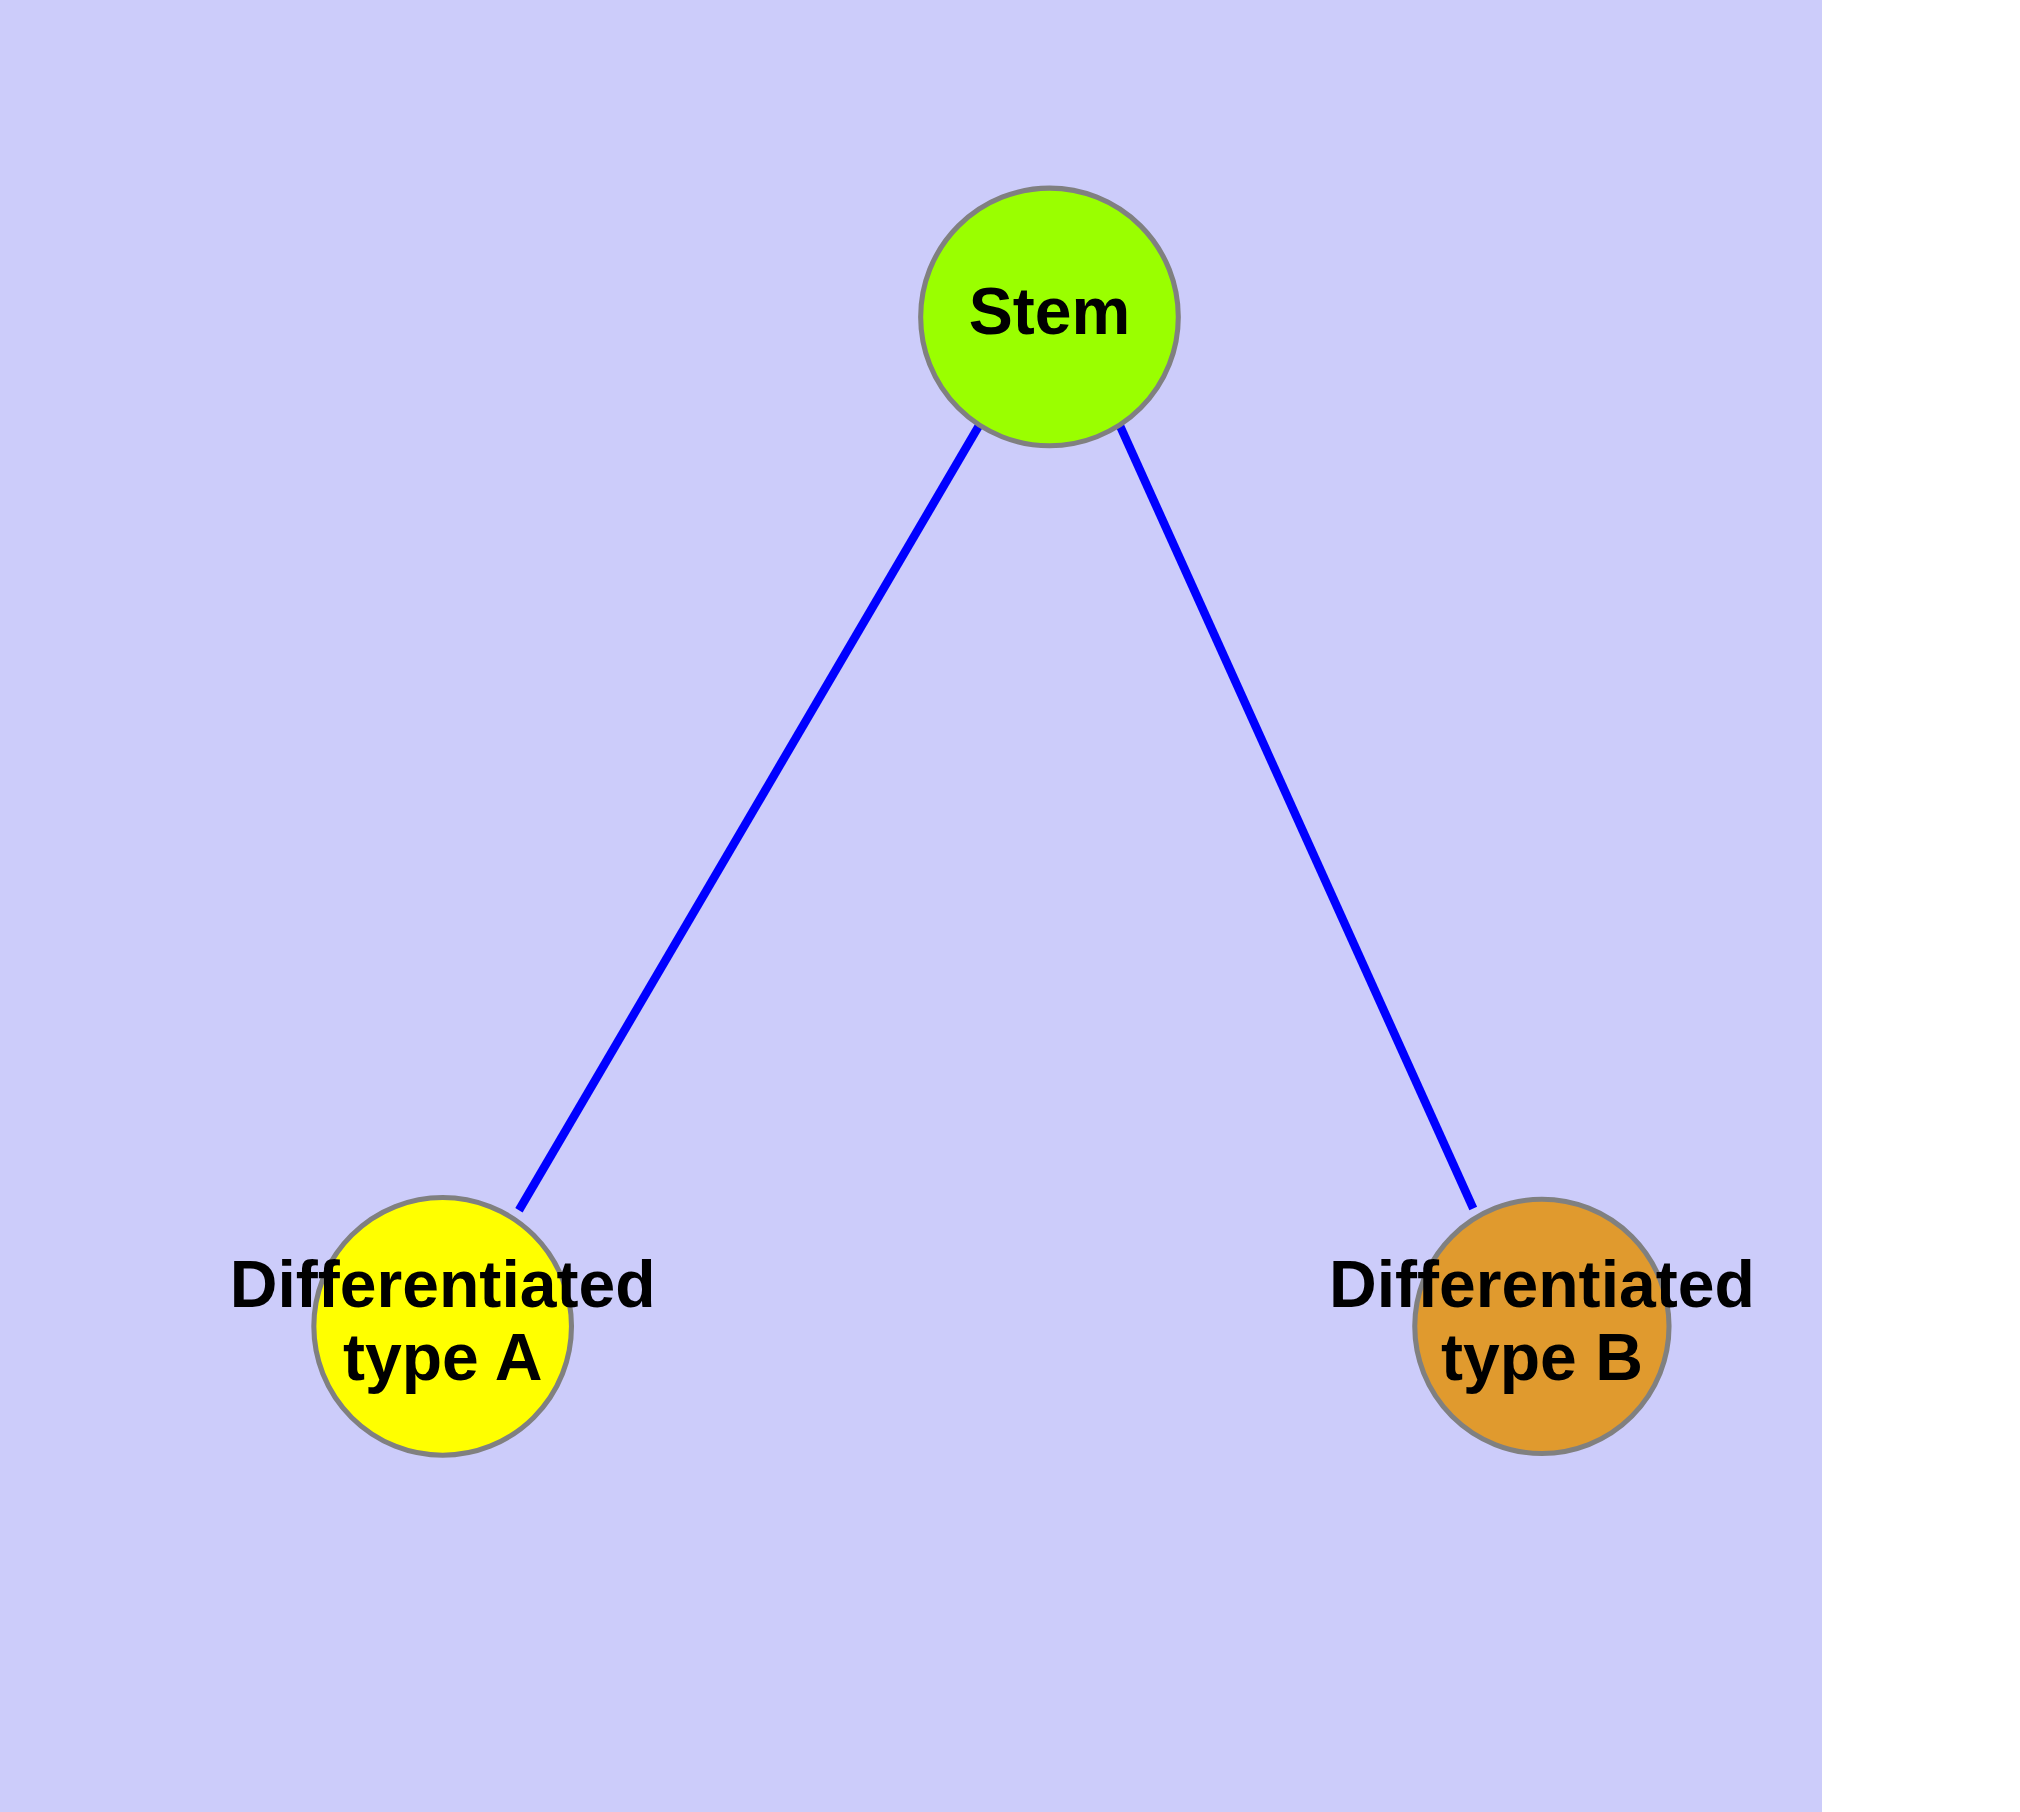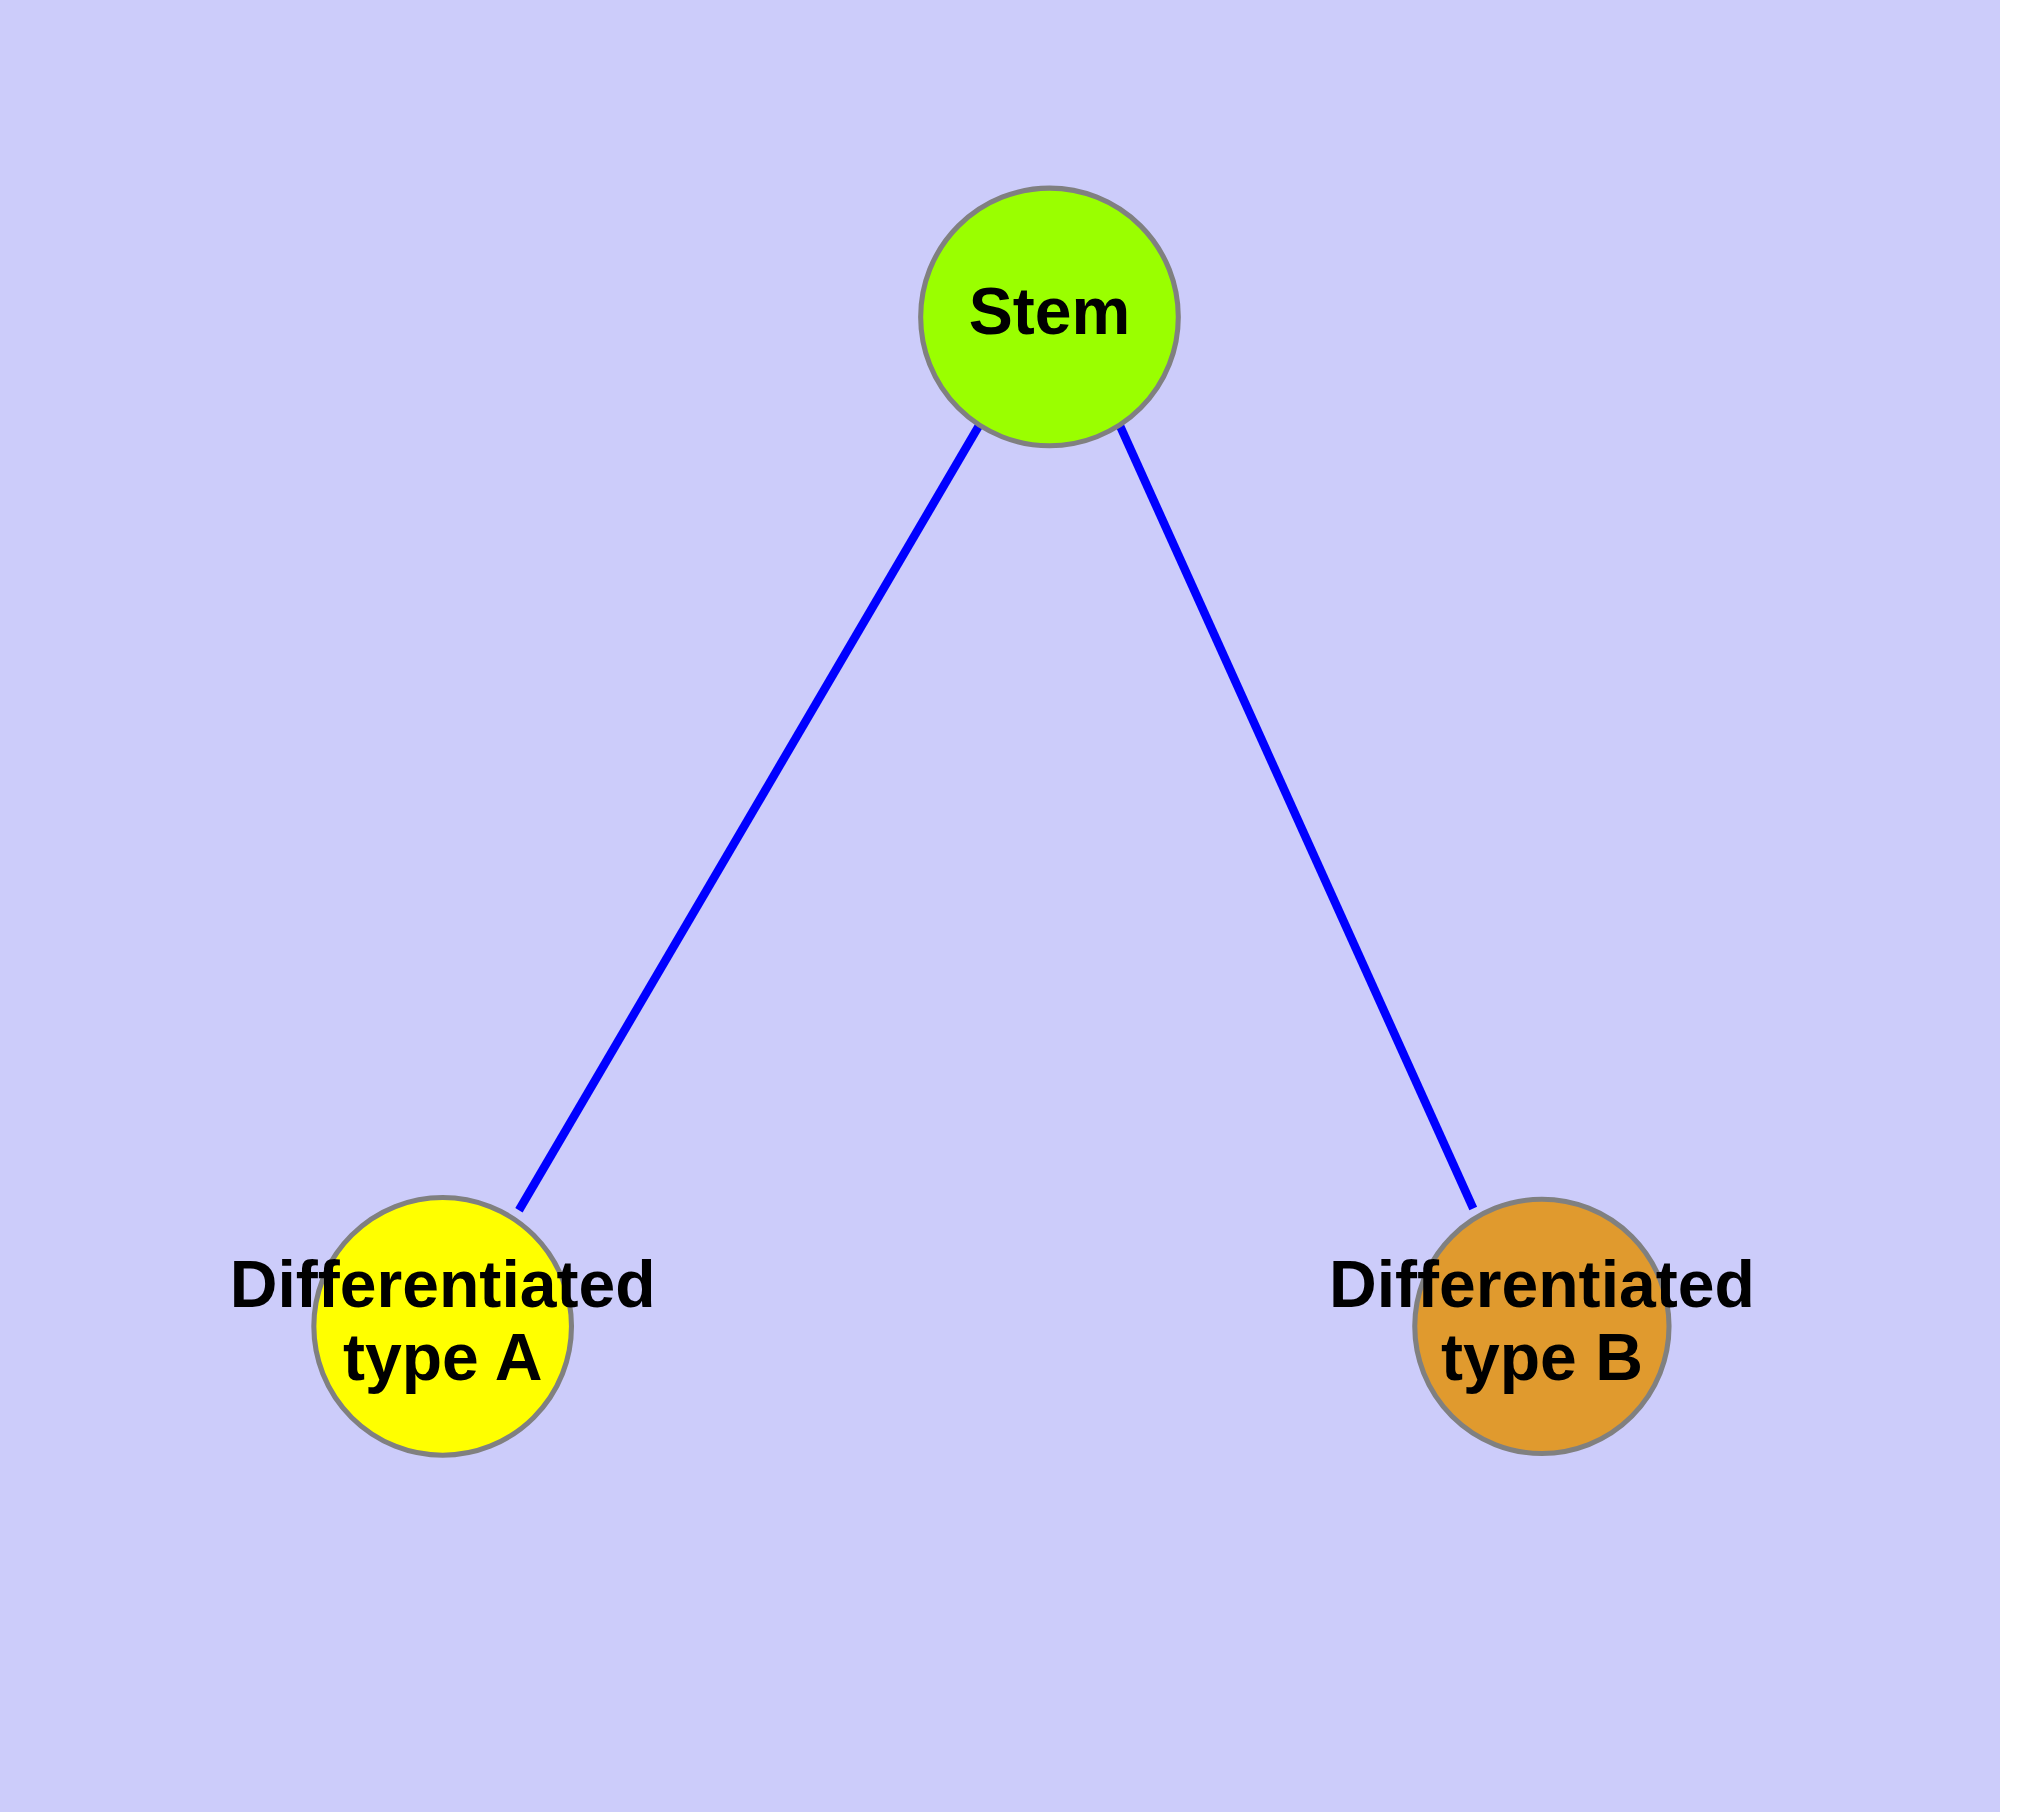--- a/index.html
+++ b/index.html
@@ -33,21 +33,21 @@
     font-weight: bold;
     fill: #000000;
     text-anchor: middle;
     dominant-baseline: middle;
     white-space: pre;
   }
 </style>
 </head>
 <body>
 
-<div id="stage" style="width: 2000px; height: 1812px;">
+<div id="stage" style="width: 1822px; height: 1812px;">
 
   <div id="canvas-bg" style="background: rgb(204, 204, 250);"></div>
 
   <svg id="graph-svg" viewBox="0 0 2384 2138" xmlns="http://www.w3.org/2000/svg" width="2021" height="1812">
 
     <g>
       <line class="graph-edge" id="edge0" x1="1155" y1="502" x2="612" y2="1428" stroke="#0000ff" stroke-width="10" stroke-linecap="butt"></line>
       <line class="graph-edge" id="edge1" x1="1321" y1="502" x2="1738" y2="1426" stroke="#0000ff" stroke-width="10" stroke-linecap="butt"></line>
     </g>
 

